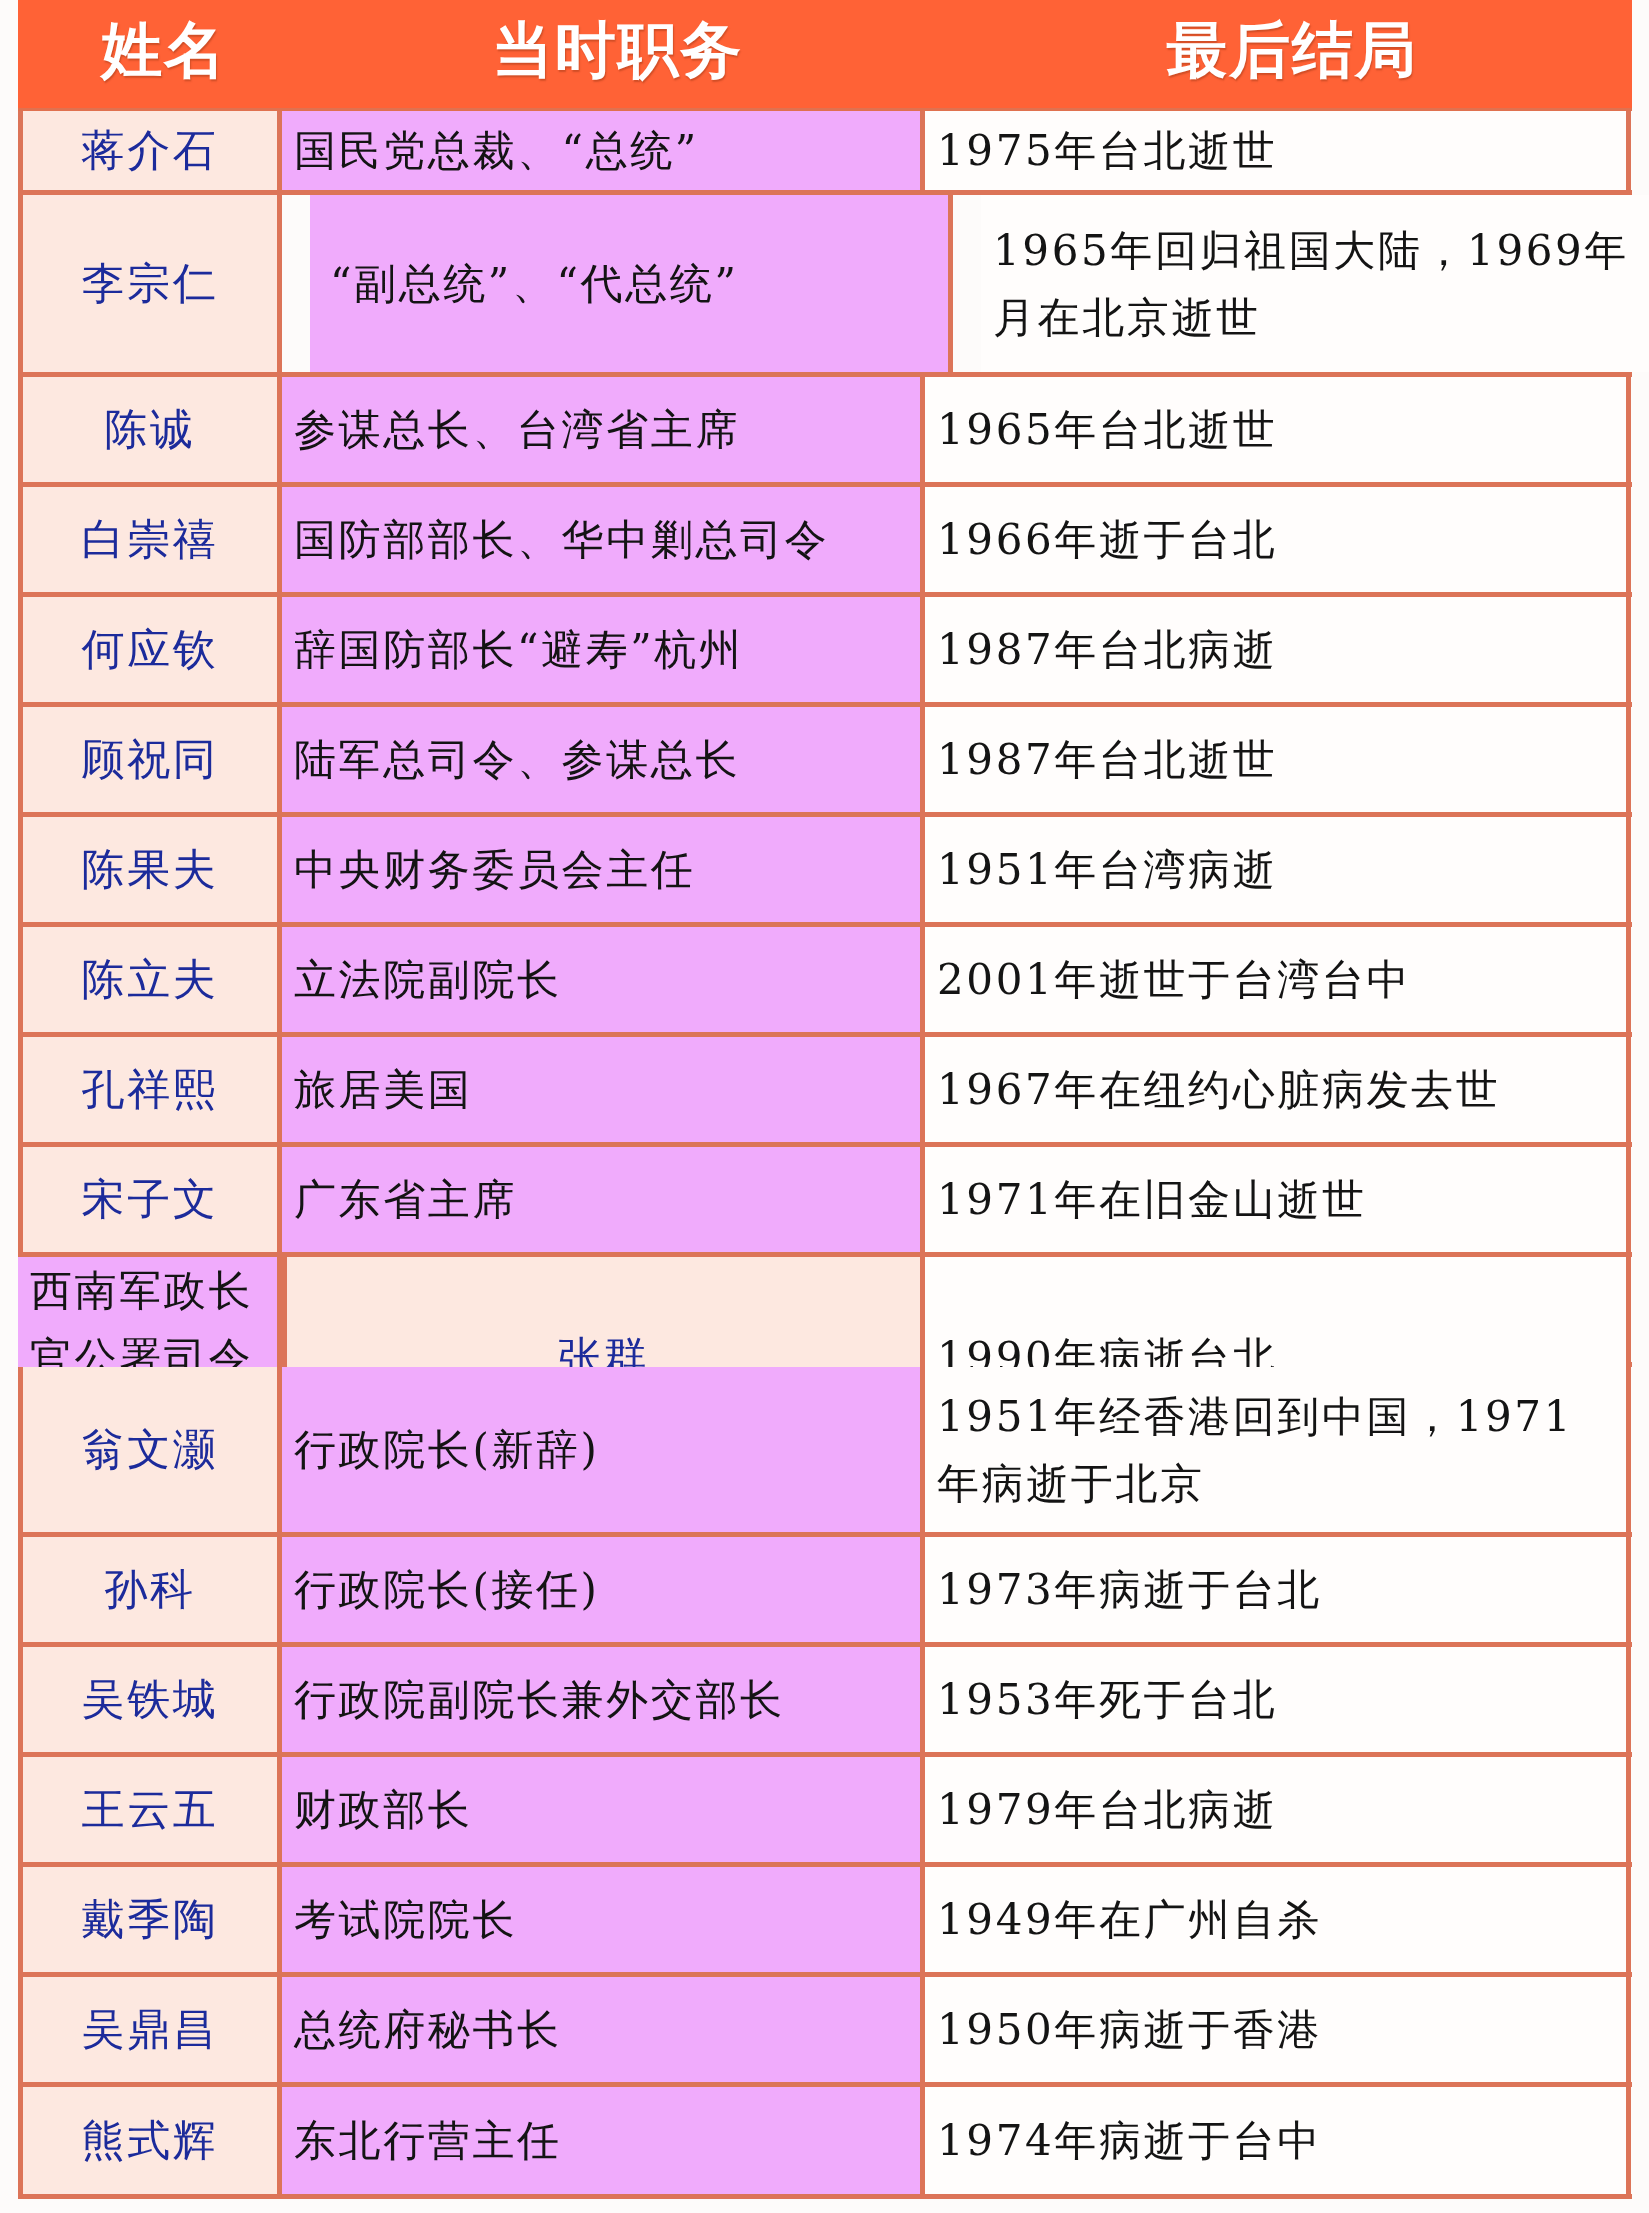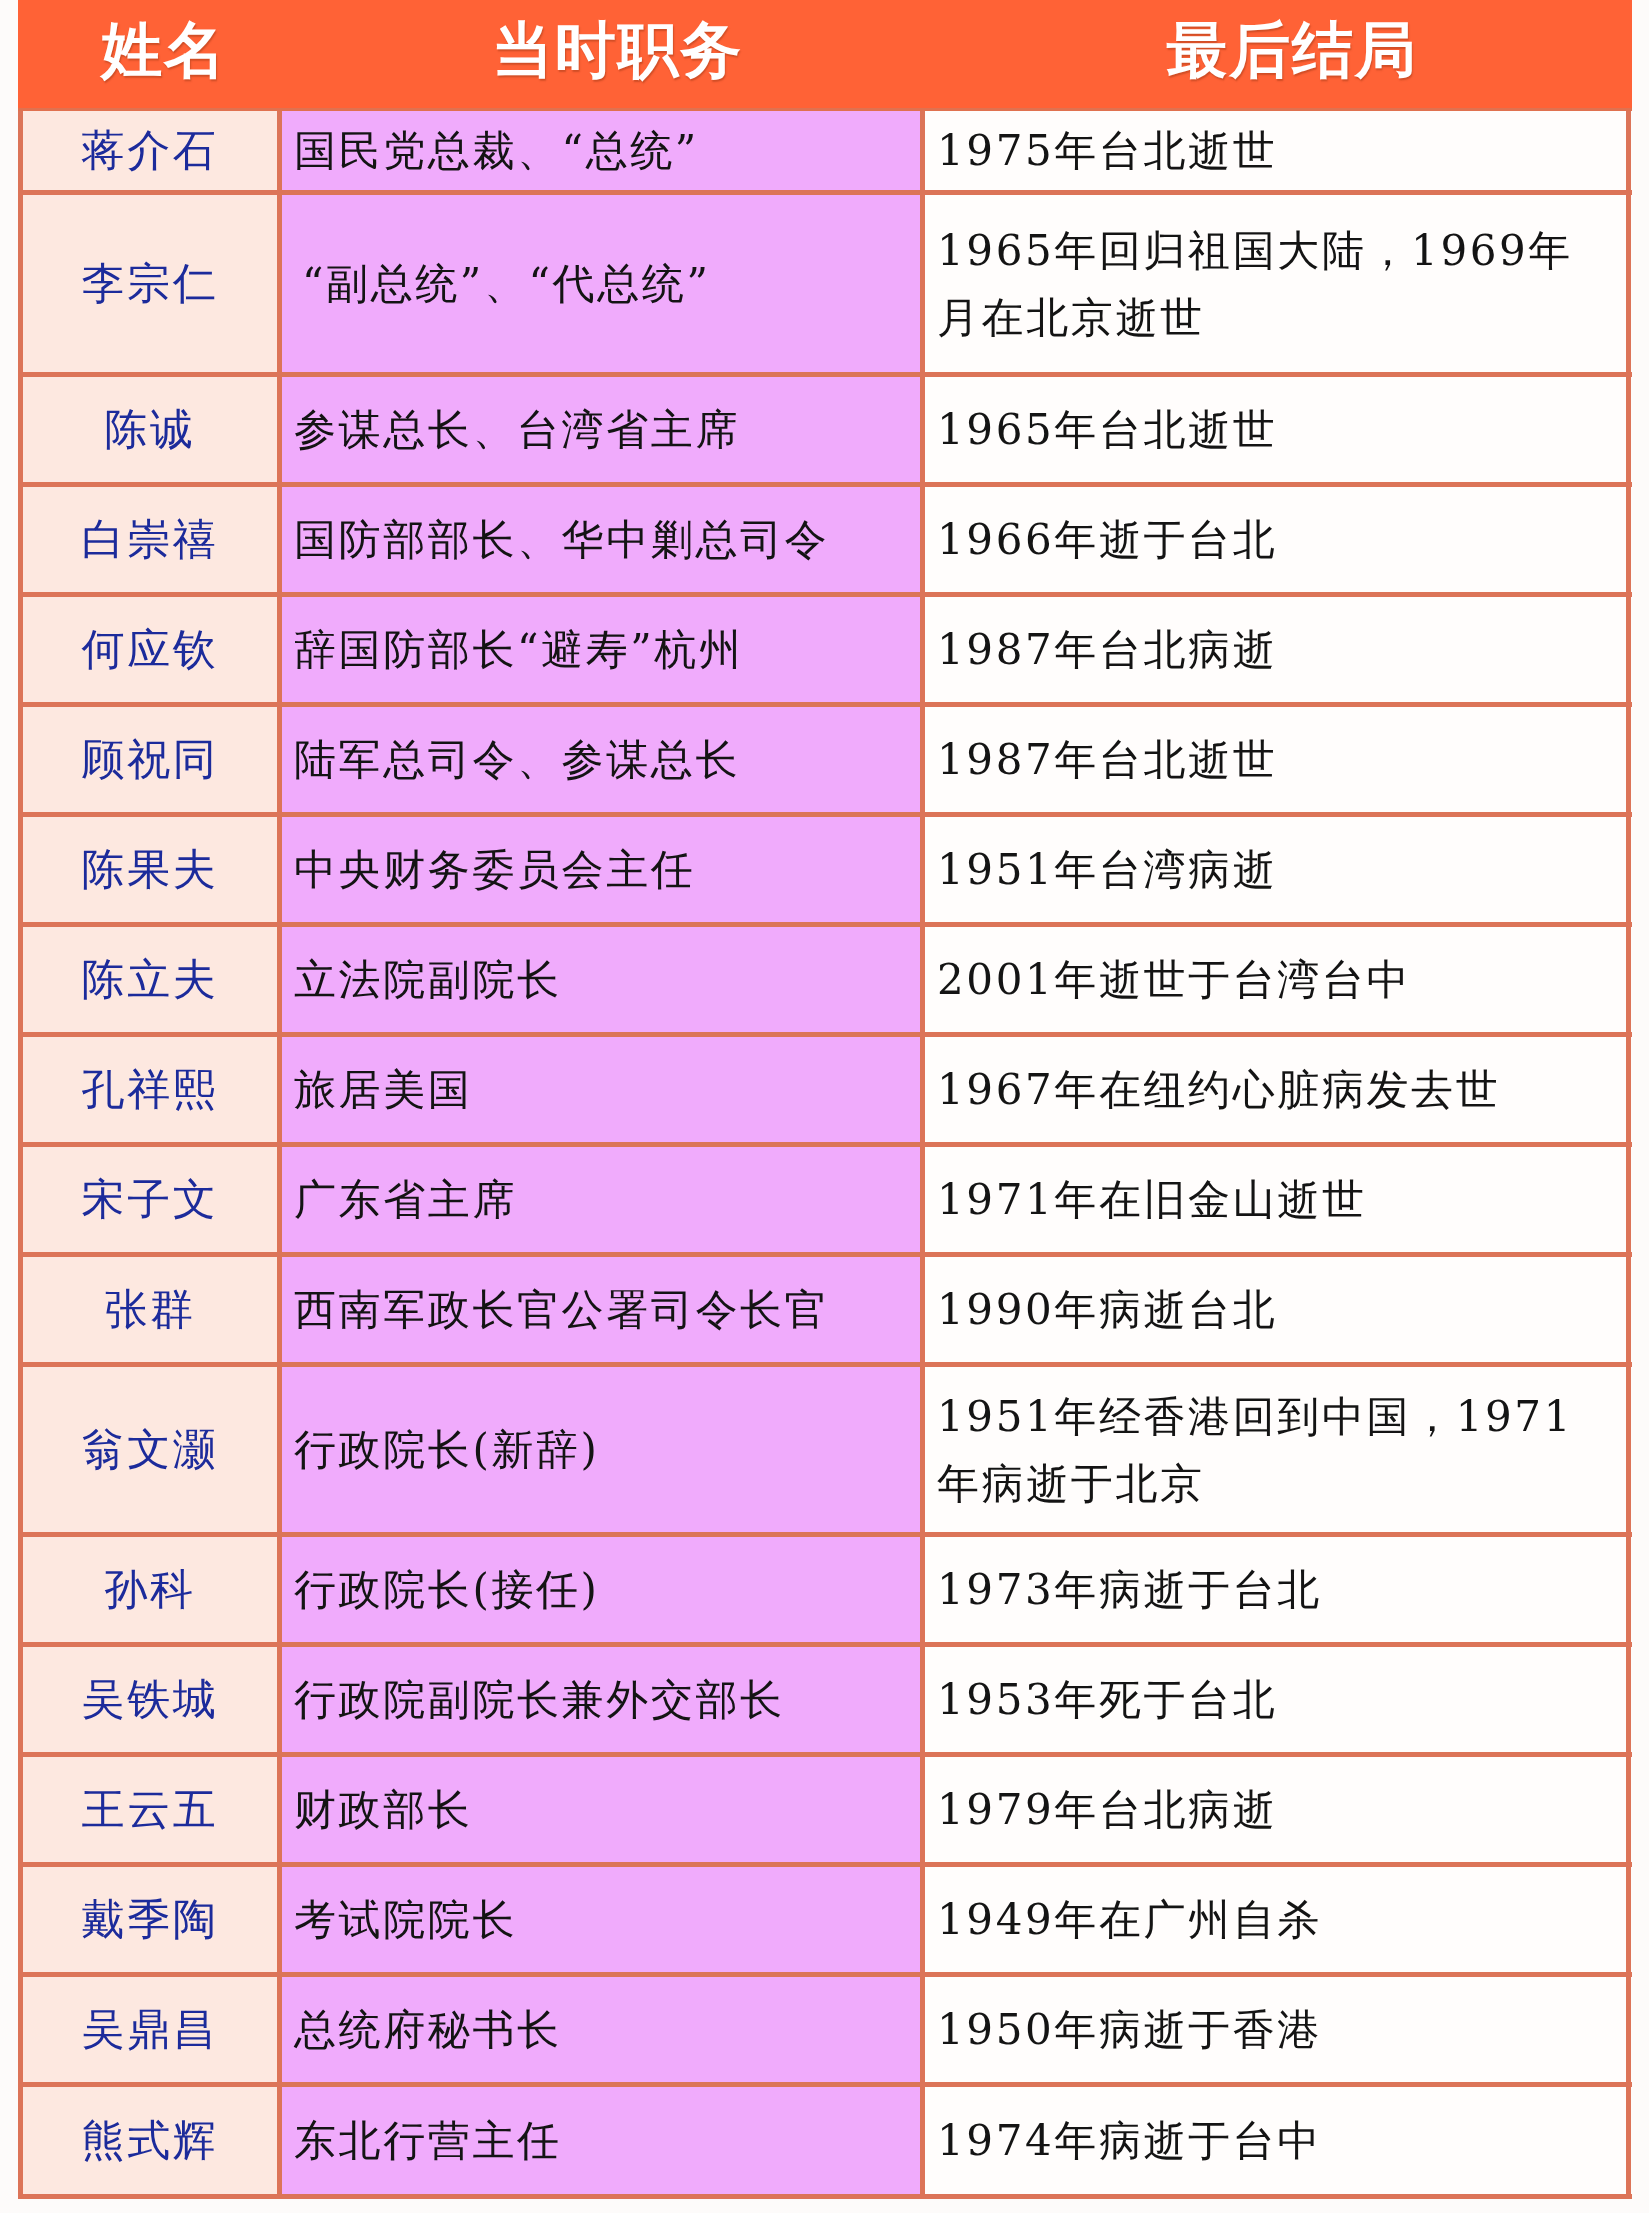--- a/index.html
+++ b/index.html
@@ -70,21 +70,21 @@
   .cell-position.centered {
     padding-left: 20px;
   }
   .cell-outcome {
     background: #fffdfc;
     padding-left: 12px;
     padding-right: 21px;
     border-right: 5.2px solid #dc7458;
   }
   .h1 { height: 84px; }
-  .h2 { height: 182px; }
+  .h2 { height: 182px; gap: 28px; }
   .hs { height: 110px; }
   .hd { height: 170px; }
   .hl { height: 112px; }
 </style>
 </head>
 <body>
 
 <div class="table">
 
   <div class="row header-row">
@@ -147,22 +147,22 @@
     <div class="cell cell-outcome">1967年在纽约心脏病发去世</div>
   </div>
 
   <div class="row hs">
     <div class="cell cell-name">宋子文</div>
     <div class="cell cell-position">广东省主席</div>
     <div class="cell cell-outcome">1971年在旧金山逝世</div>
   </div>
 
   <div class="row hs">
+    <div class="cell cell-position">西南军政长官公署司令长官</div>
     <div class="cell cell-name">张群</div>
-    <div class="cell cell-position">西南军政长官公署司令长官</div>
     <div class="cell cell-outcome">1990年病逝台北</div>
   </div>
 
   <div class="row hd">
     <div class="cell cell-name">翁文灏</div>
     <div class="cell cell-position">行政院长(新辞)</div>
     <div class="cell cell-outcome">1951年经香港回到中国，1971年病逝于北京</div>
   </div>
 
   <div class="row hs">

